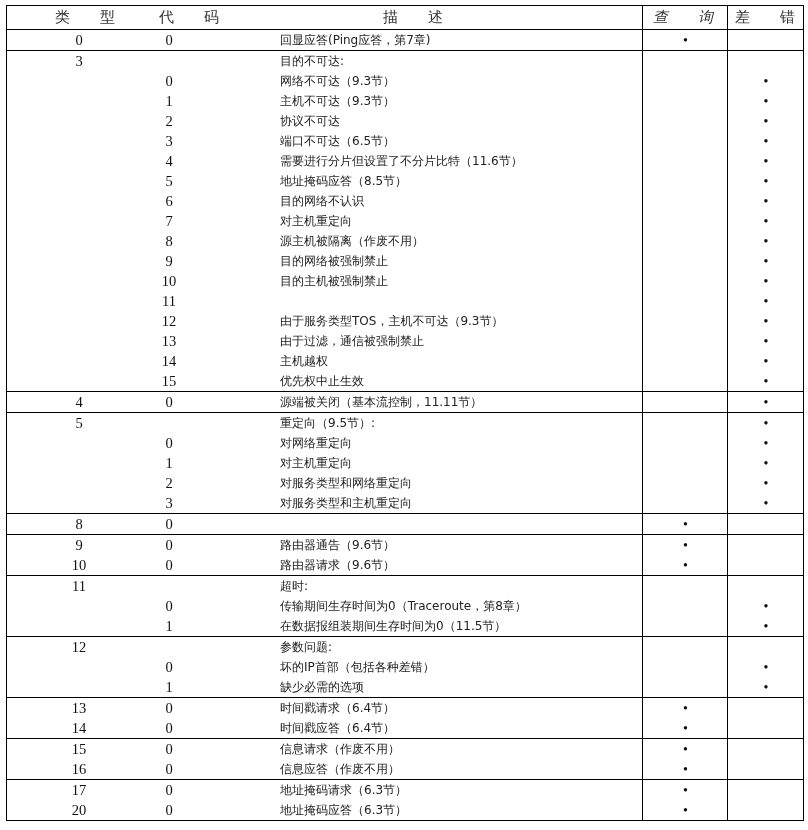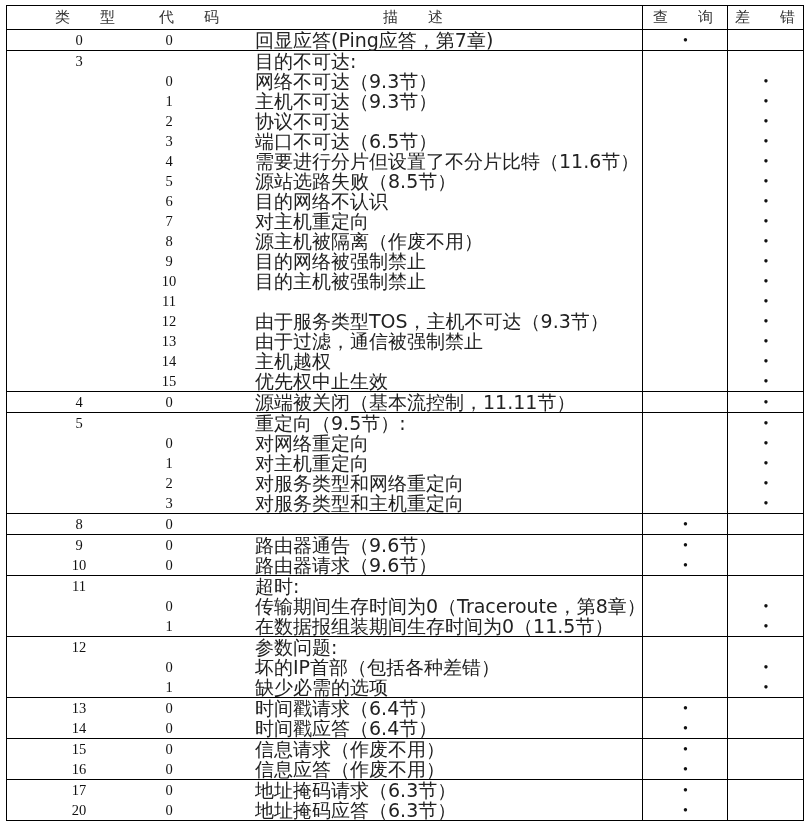--- a/index.html
+++ b/index.html
@@ -21,38 +21,38 @@
     }
     .hdr span { position: absolute; top: 2px; white-space: nowrap; letter-spacing: 0; }
     .group {
       position: relative;
       border-bottom: 1.5px solid #000;
     }
     .row { position: relative; height: 20px; }
     .cell { position: absolute; top: 1px; font-size: 14.5px; line-height: 18px; white-space: nowrap; }
     .c-type { left: 0; width: 144px; text-align: center; }
     .c-code { left: 137px; width: 50px; text-align: center; }
-    .c-desc { left: 248px; font-family: "DejaVu Sans", "Liberation Sans", sans-serif; font-size: 19px; color: #222; }
+    .c-desc { left: 273px; font-family: "DejaVu Sans", "Liberation Sans", sans-serif; font-size: 12px; color: #222; }
     .c-query { left: 636px; width: 85px; text-align: center; }
     .c-error { left: 721px; width: 76px; text-align: center; }
     .dot { font-size: 14px; line-height: 18px; }
     .vline { position: absolute; top: 0; bottom: 0; width: 0; border-left: 1.5px solid #000; }
     .v1 { left: 635px; }
     .v2 { left: 720px; }
     .v3 { left: 796px; }
   </style>
 </head>
 <body>
 
 <div id="tbl">
   <div class="hdr">
     <span style="left:48px;">类　　型</span>
     <span style="left:152px;">代　　码</span>
     <span style="left:376px;">描　　述</span>
-    <span style="left:646px;">查　　询</span>
+    <span style="left:646px;font-style:italic;">查　　询</span>
     <span style="left:728px;">差　　错</span>
     <div class="vline v1"></div>
     <div class="vline v2"></div>
     <div class="vline v3"></div>
   </div>
   <div id="body">
       <div class="group">
         <div class="row">
           <span class="cell c-type">0</span>
           <span class="cell c-code">0</span>
@@ -103,21 +103,21 @@
         <div class="row">
           <span class="cell c-type"></span>
           <span class="cell c-code">4</span>
           <span class="cell c-desc">需要进行分片但设置了不分片比特（11.6节）</span>
           <span class="cell c-query"></span>
           <span class="cell c-error"><span class="dot">•</span></span>
         </div>
         <div class="row">
           <span class="cell c-type"></span>
           <span class="cell c-code">5</span>
-          <span class="cell c-desc">源站选路失败（8.5节）</span>
+          <span class="cell c-desc">地址掩码应答（8.5节）</span>
           <span class="cell c-query"></span>
           <span class="cell c-error"><span class="dot">•</span></span>
         </div>
         <div class="row">
           <span class="cell c-type"></span>
           <span class="cell c-code">6</span>
           <span class="cell c-desc">目的网络不认识</span>
           <span class="cell c-query"></span>
           <span class="cell c-error"><span class="dot">•</span></span>
         </div>

